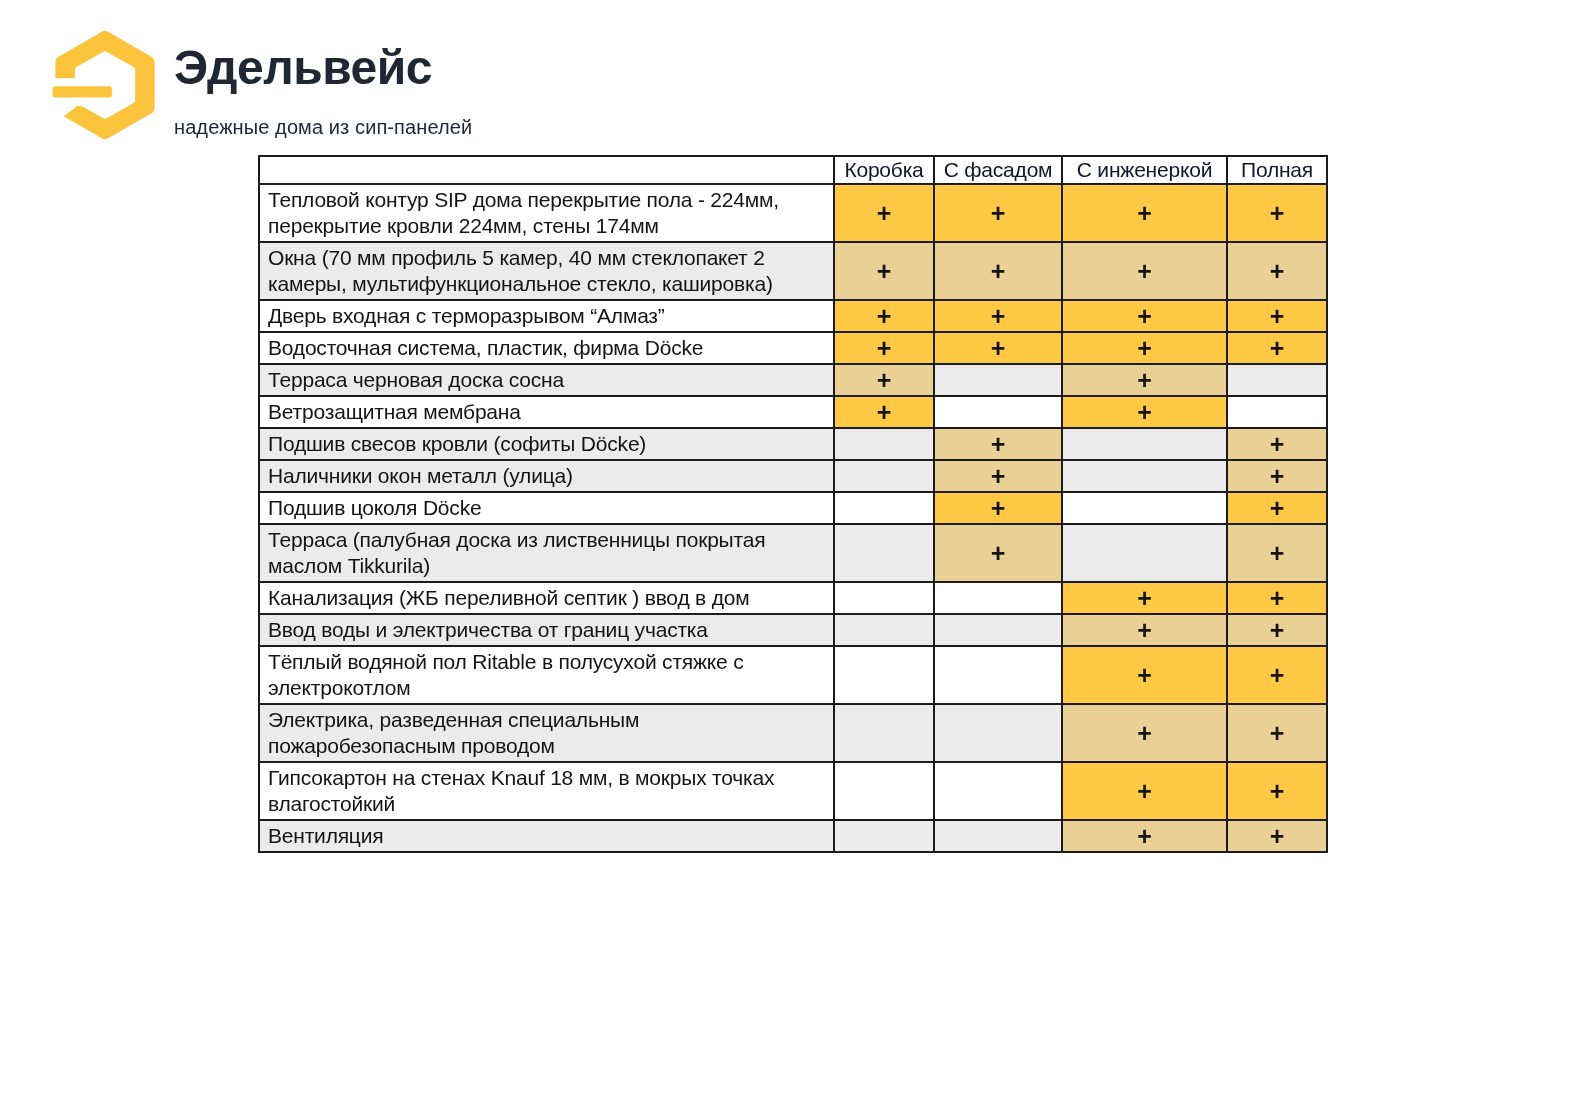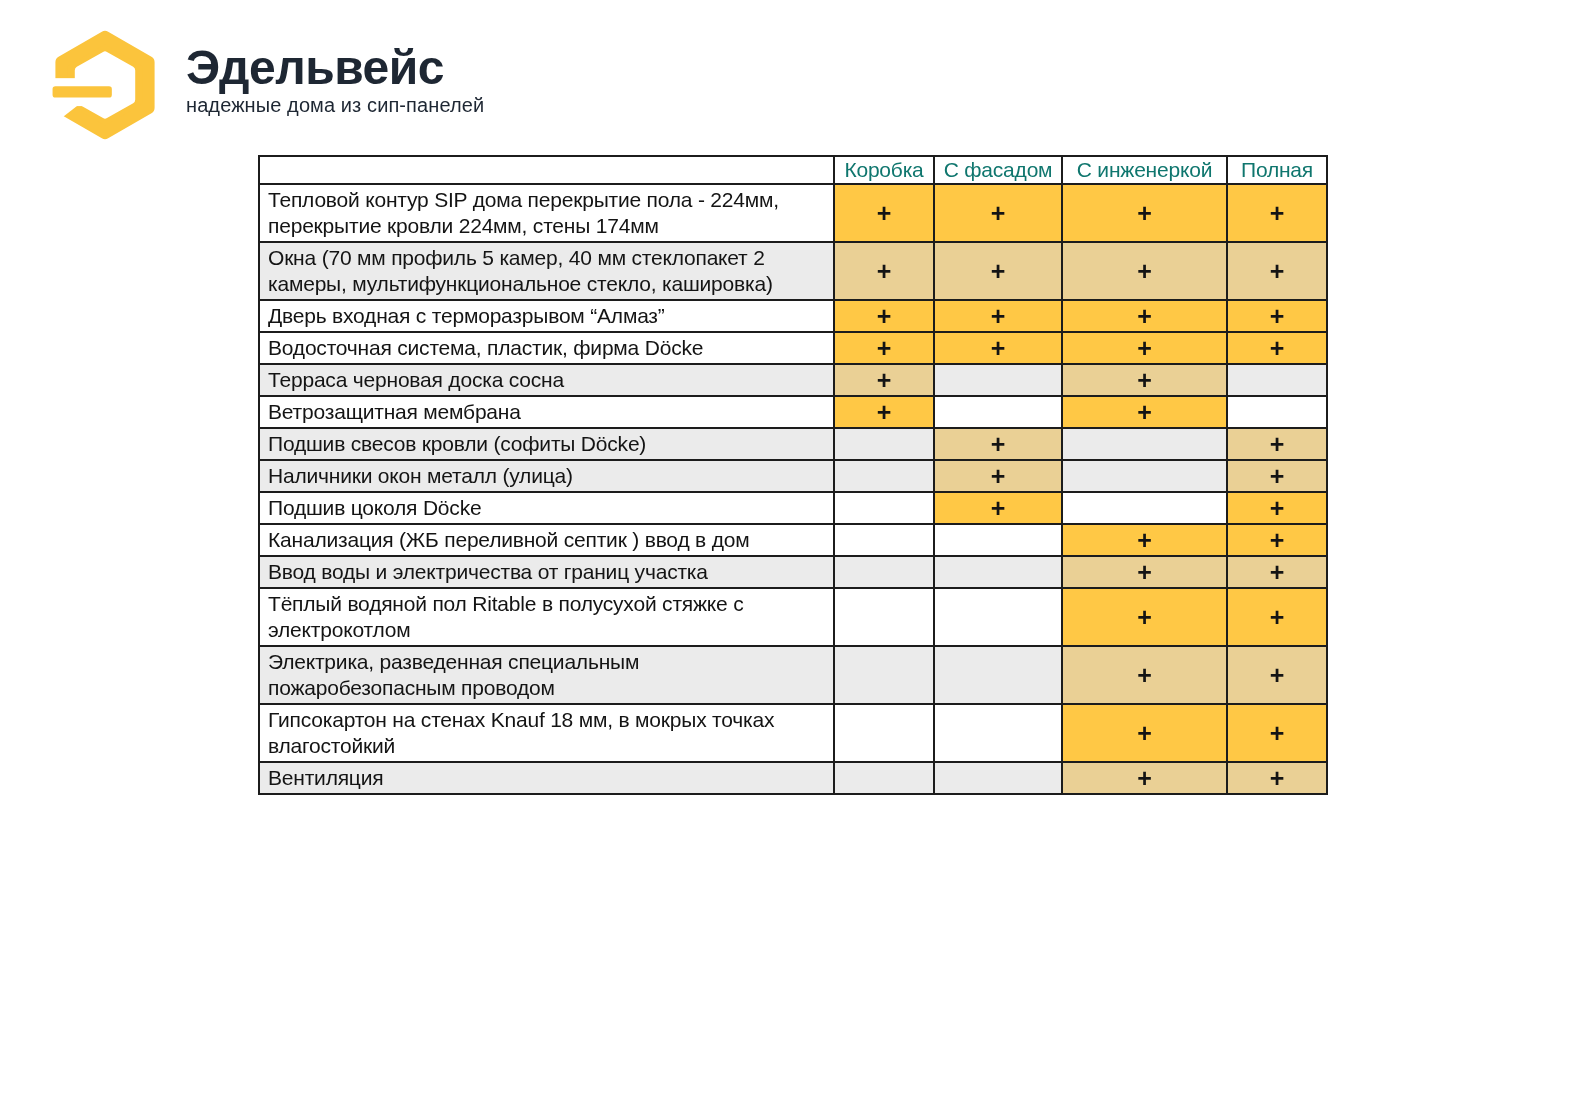--- a/index.html
+++ b/index.html
@@ -18,33 +18,33 @@
     color:#111;
     position:relative;
     overflow:hidden;
   }
   .brand{
     position:absolute;
     left:48px;
     top:26px;
     display:flex;
     align-items:flex-start;
-    gap:24px;
+    gap:12px;
   }
   .brand-logo{width:114px;height:118px;flex:0 0 auto;}
   .brand-text{padding-top:18px;}
   .brand-title{
     font-size:48px;
     font-weight:700;
     letter-spacing:-0.5px;
     color:var(--ink);
     line-height:1.0;
   }
   .brand-tagline{
-    margin-top:2px;
+    margin-top:24px;
     font-size:20px;
     font-weight:400;
     letter-spacing:0.1px;
     color:var(--ink);
   }
 
   .table-wrap{
     position:absolute;
     left:258px;
     top:155px;
@@ -63,21 +63,21 @@
   }
   th.col-h{
     background:#ffffff;
     font-weight:400;
     font-size:21px;
     letter-spacing:-0.2px;
     padding:1px 3px;
     height:23px;
     text-align:center;
     white-space:nowrap;
-    color:#0f766e;
+    color:#0f172a;
   }
   td.label-cell{
     font-size:21px;
     letter-spacing:-0.2px;
     line-height:26px;
     padding:2px 8px;
     vertical-align:middle;
     color:#141414;
   }
   td.option-cell{
@@ -194,20 +194,27 @@
           <td class="option-cell empty"></td>
           <td class="option-cell filled">+</td>
         </tr>
         <tr class="plain">
           <td class="label-cell">Подшив цоколя Döcke</td>
           <td class="option-cell empty"></td>
           <td class="option-cell filled">+</td>
           <td class="option-cell empty"></td>
           <td class="option-cell filled">+</td>
         </tr>
+        <tr class="alt">
+          <td class="label-cell">Терраса (палубная доска из лиственницы покрытая маслом Tikkurila)</td>
+          <td class="option-cell empty"></td>
+          <td class="option-cell filled">+</td>
+          <td class="option-cell empty"></td>
+          <td class="option-cell filled">+</td>
+        </tr>
         <tr class="plain">
           <td class="label-cell">Канализация (ЖБ переливной септик ) ввод в дом</td>
           <td class="option-cell empty"></td>
           <td class="option-cell empty"></td>
           <td class="option-cell filled">+</td>
           <td class="option-cell filled">+</td>
         </tr>
         <tr class="alt">
           <td class="label-cell">Ввод воды и электричества от границ участка</td>
           <td class="option-cell empty"></td>

